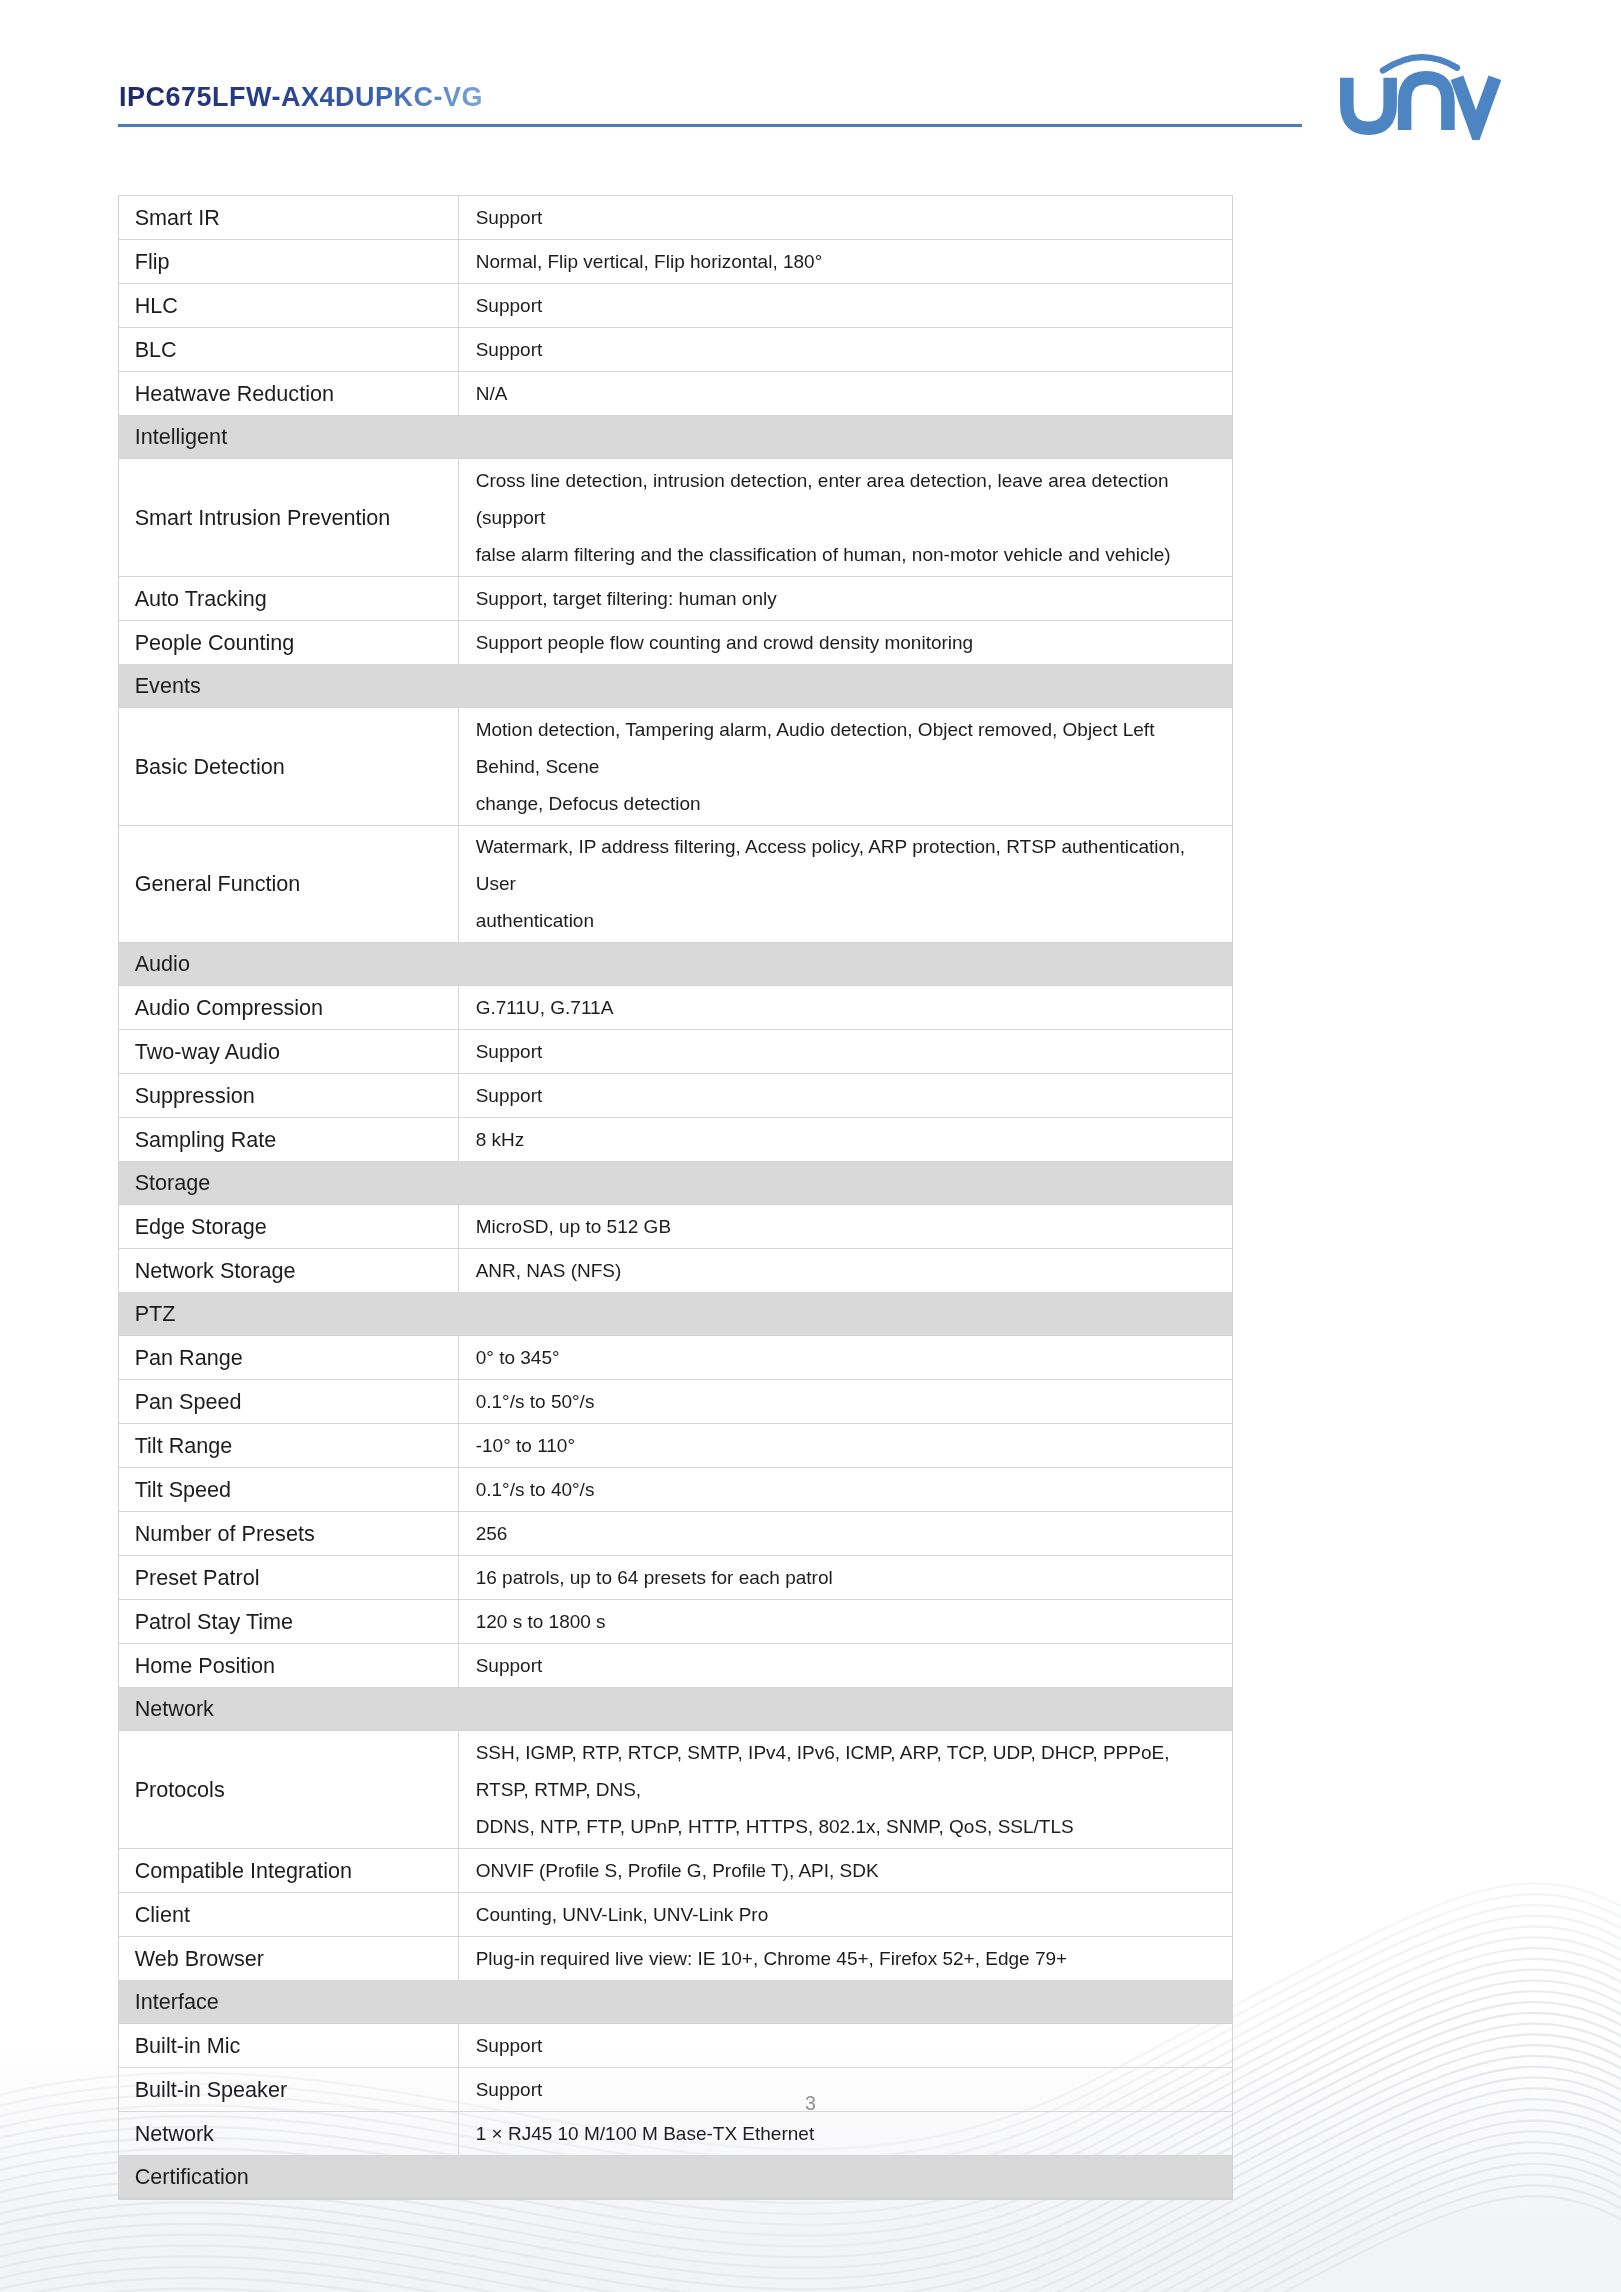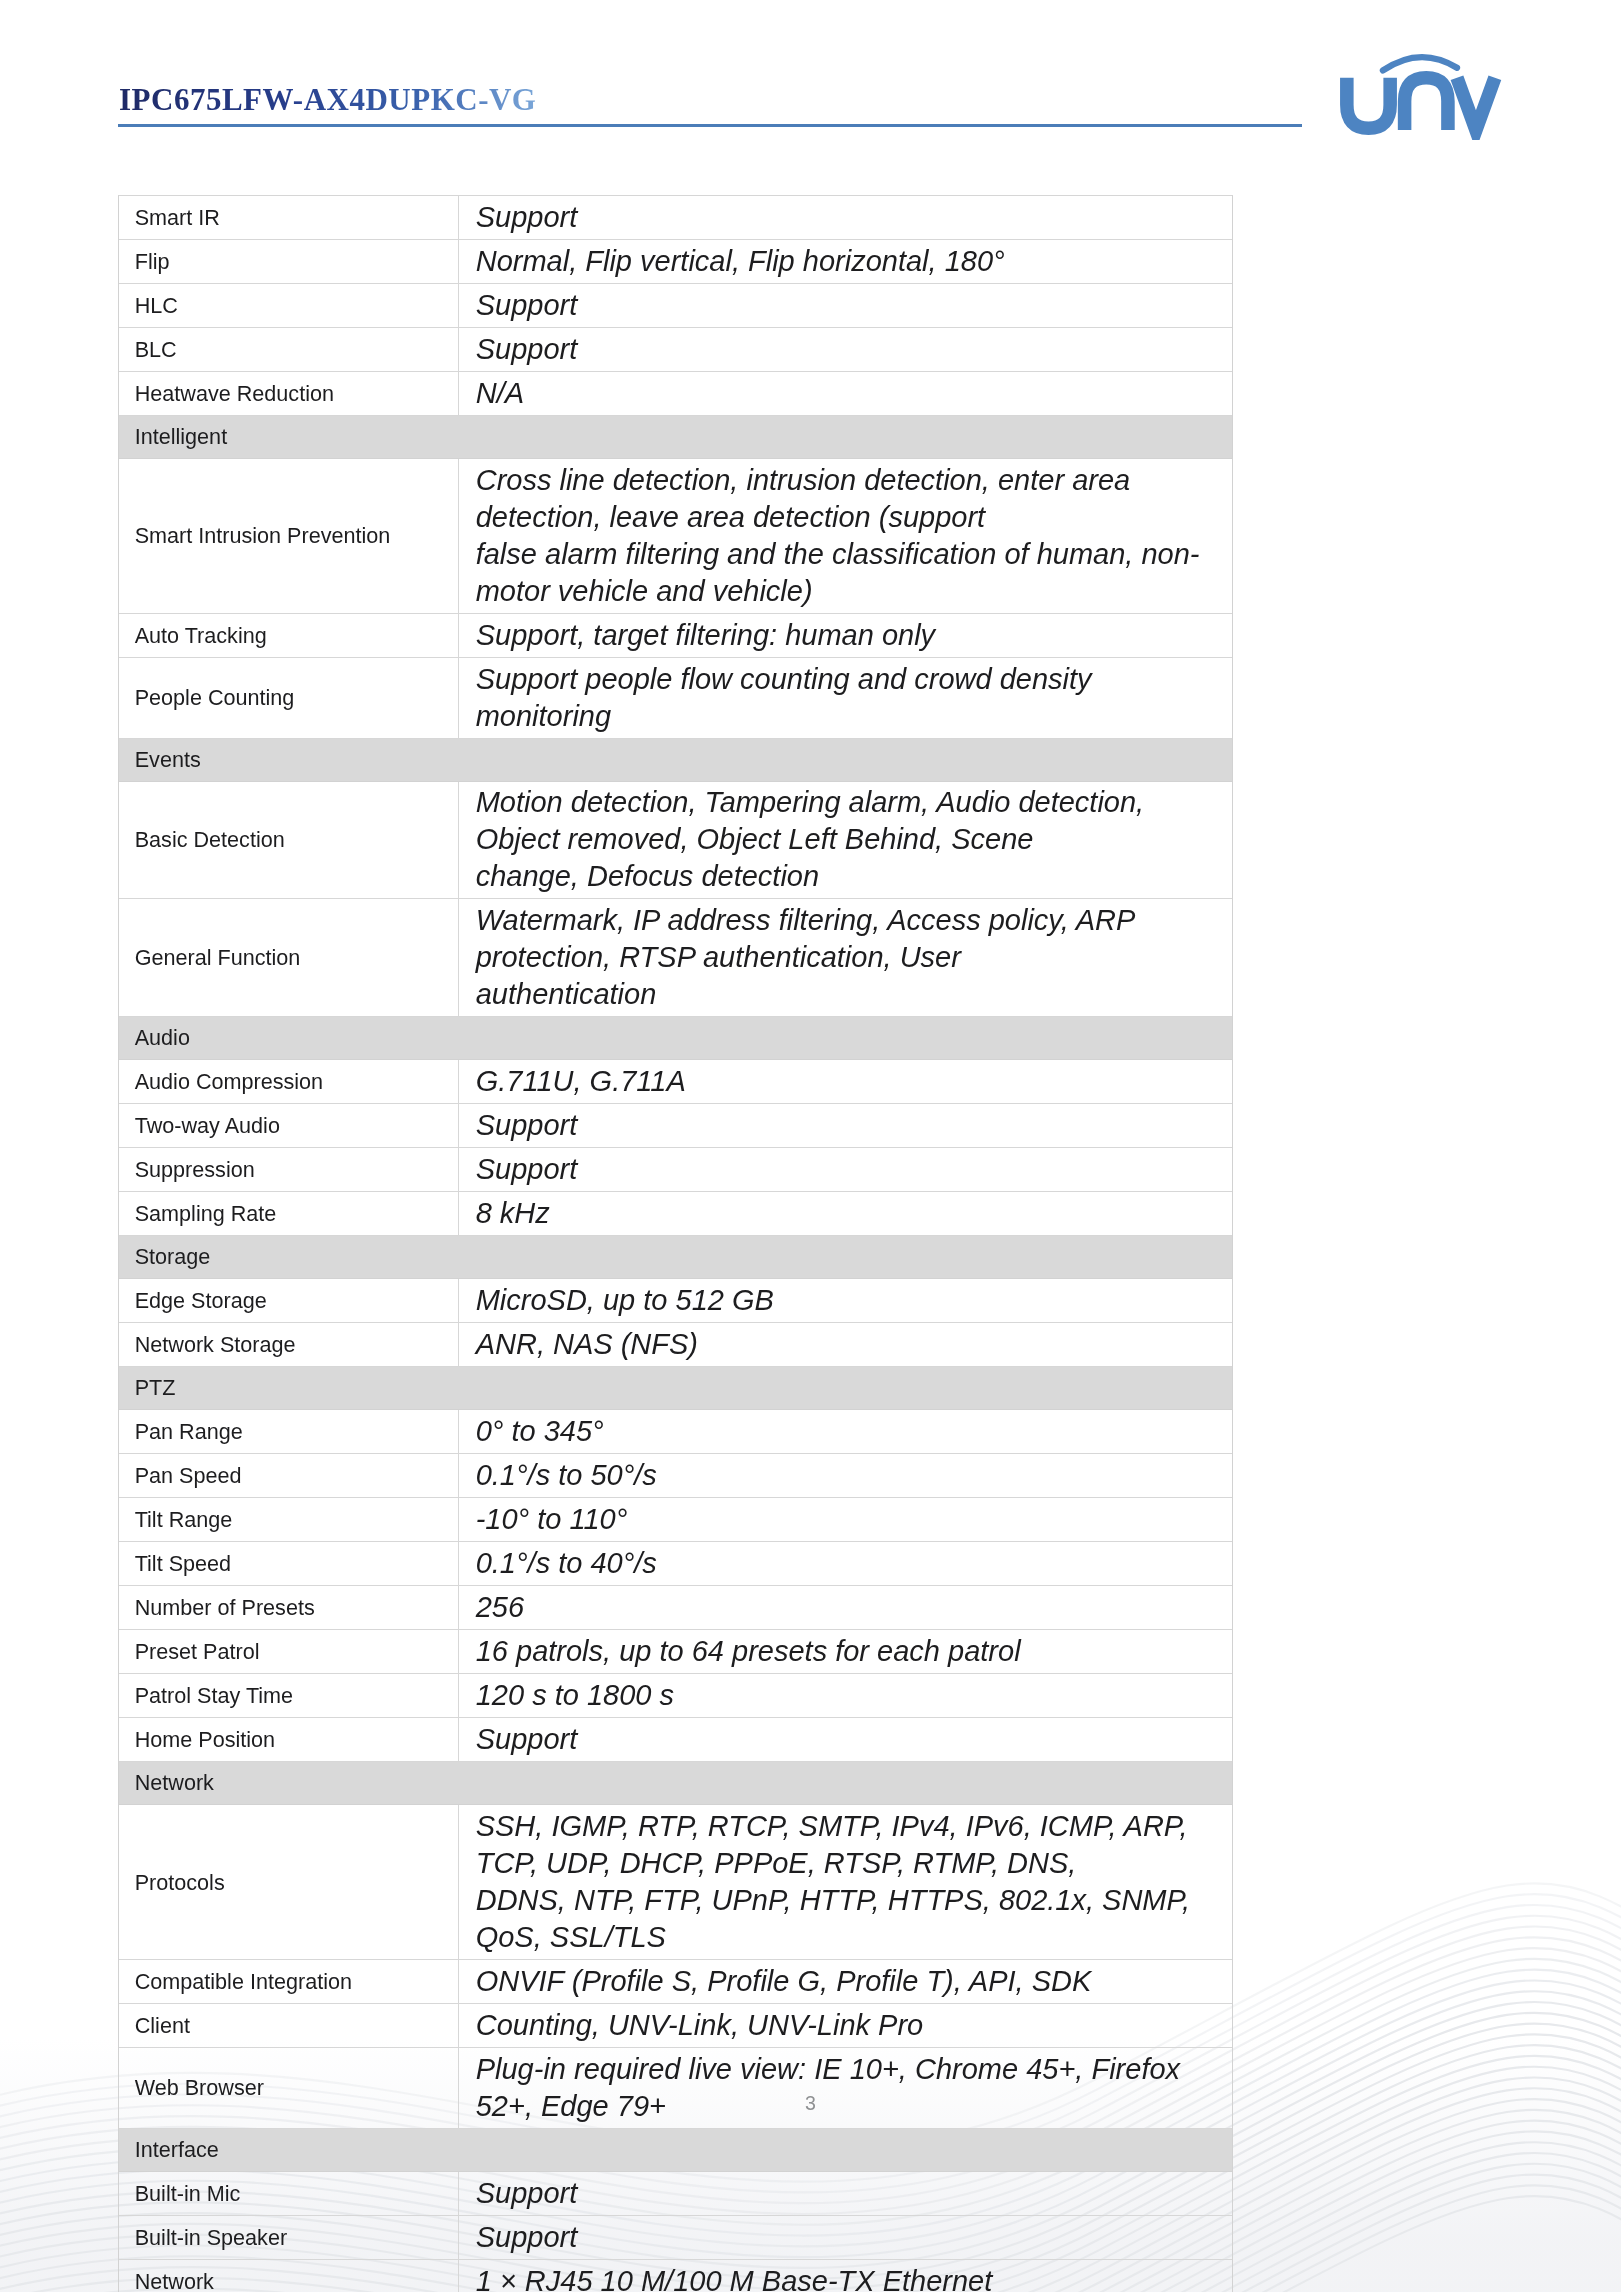--- a/index.html
+++ b/index.html
@@ -7,25 +7,24 @@
     width:1621px;height:2293px;position:relative;overflow:hidden;
     background:#ffffff;
     font-family:"Liberation Sans", sans-serif;
     color:#1d1d1f;
   }
   .page{position:absolute;inset:0;}
 
   
   .doc-title{
     position:absolute;left:119px;top:82px;margin:0;
-    font-size:31px;font-weight:bold;letter-spacing:0.5px;
+    font-size:27px;font-weight:bold;letter-spacing:0.5px;
     background:linear-gradient(90deg,#1f2a66 0%,#273e8c 40%,#3a62ad 72%,#7aa6d8 100%);
     -webkit-background-clip:text;background-clip:text;
     color:transparent;
-    font-family:Liberation Serif, serif;
   }
   .header-rule{
     position:absolute;left:118px;top:124px;width:1184px;height:2.9px;
     background:#4b7db8;
   }
   .logo{position:absolute;left:1336px;top:47px;width:167px;height:93px;}
 
   
   .spec-table{
     position:absolute;left:118px;top:195px;width:1115px;
@@ -39,21 +38,21 @@
   .spec-row:last-child{border-bottom:none;}
   .spec-label{
     width:340px;flex:0 0 340px;box-sizing:border-box;
     padding:2.9px 9.8px 2.9px 15.7px;border-right:1px solid #d7d7d7;
     display:flex;align-items:center;
     font-size:21.6px;line-height:37px;
   }
   .spec-value{
     flex:1;box-sizing:border-box;padding:2.9px 9.8px 2.9px 16.7px;
     display:flex;align-items:center;
-    font-size:29px;line-height:37px;white-space:pre-line;font-style:italic;
+    font-size:19px;line-height:37px;white-space:pre-line;
   }
   .spec-section{
     display:flex;align-items:center;min-height:43px;
     background:#d9d9d9;border-bottom:1px solid #d2d2d2;
     box-sizing:border-box;padding:2px 9.8px 2px 15.7px;
     font-size:21.6px;
   }
 
   
   .page-number{

